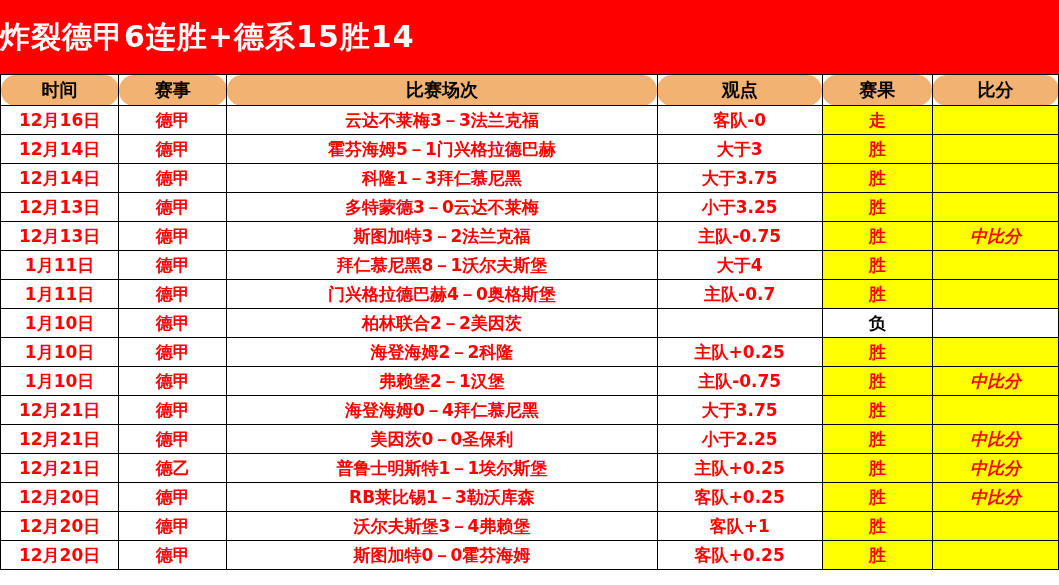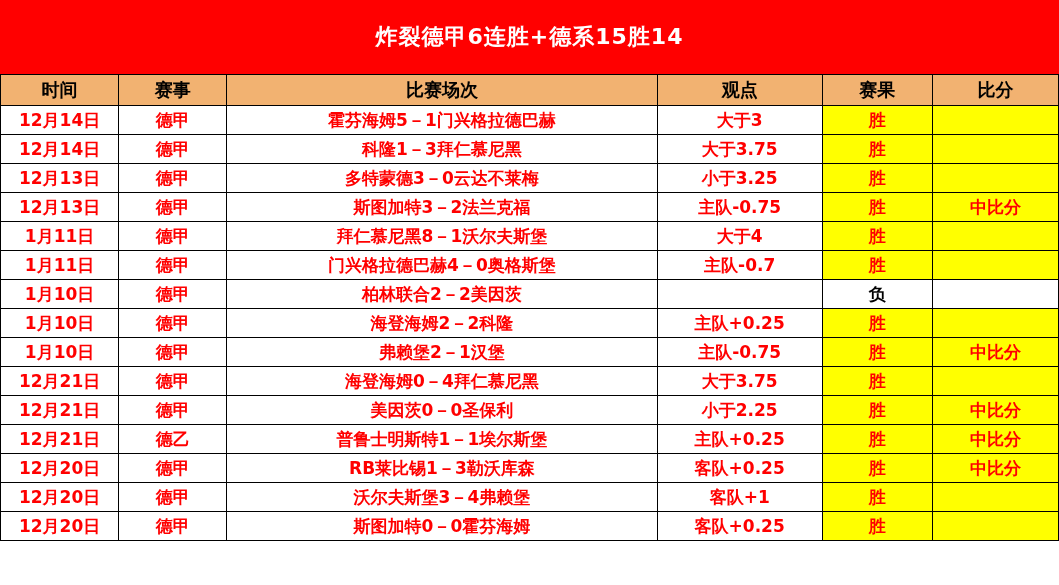--- a/index.html
+++ b/index.html
@@ -9,22 +9,21 @@
   }
   body {
     width: 1059px;
     height: 585px;
     font-family: "Liberation Sans", sans-serif;
     overflow: hidden;
   }
   .banner {
     background: #ff0000;
     color: #ffffff;
-    text-align: center;
-    font-size: 22px;
+    font-size: 30px;
     font-weight: bold;
     line-height: 74px;
     height: 74px;
     letter-spacing: 1px;
     font-family: "DejaVu Sans", sans-serif;
   }
   table {
     border-collapse: collapse;
     width: 1059px;
     table-layout: fixed;
@@ -39,34 +38,36 @@
     padding: 0;
     font-family: "DejaVu Sans", sans-serif;
     white-space: nowrap;
     overflow: hidden;
   }
   thead th {
     background: #f2b271;
     color: #000000;
     height: 30px;
     font-size: 18px;
+    border-radius: 15px;
   }
   tbody td {
     color: #ff0000;
     background: #ffffff;
   }
   td.result {
     background: #ffff00;
   }
   td.result-plain {
     background: #ffffff;
     color: #000000;
   }
   td.score {
     background: #ffff00;
+    font-style: italic;
   }
   td.score-empty {
     background: #ffffff;
   }
   col.c-time { width: 118px; }
   col.c-league { width: 108px; }
   col.c-match { width: 430px; }
   col.c-view { width: 165px; }
   col.c-result { width: 110px; }
   col.c-score { width: 126px; }
@@ -90,20 +91,28 @@
       <th>时间</th>
       <th>赛事</th>
       <th>比赛场次</th>
       <th>观点</th>
       <th>赛果</th>
       <th>比分</th>
     </tr>
   </thead>
   <tbody>
       <tr>
+        <td>12月16日</td>
+        <td>德甲</td>
+        <td>云达不莱梅3－3法兰克福</td>
+        <td>客队-0</td>
+        <td class="result">走</td>
+        <td class="score"></td>
+      </tr>
+      <tr>
         <td>12月14日</td>
         <td>德甲</td>
         <td>霍芬海姆5－1门兴格拉德巴赫</td>
         <td>大于3</td>
         <td class="result">胜</td>
         <td class="score"></td>
       </tr>
       <tr>
         <td>12月14日</td>
         <td>德甲</td>

